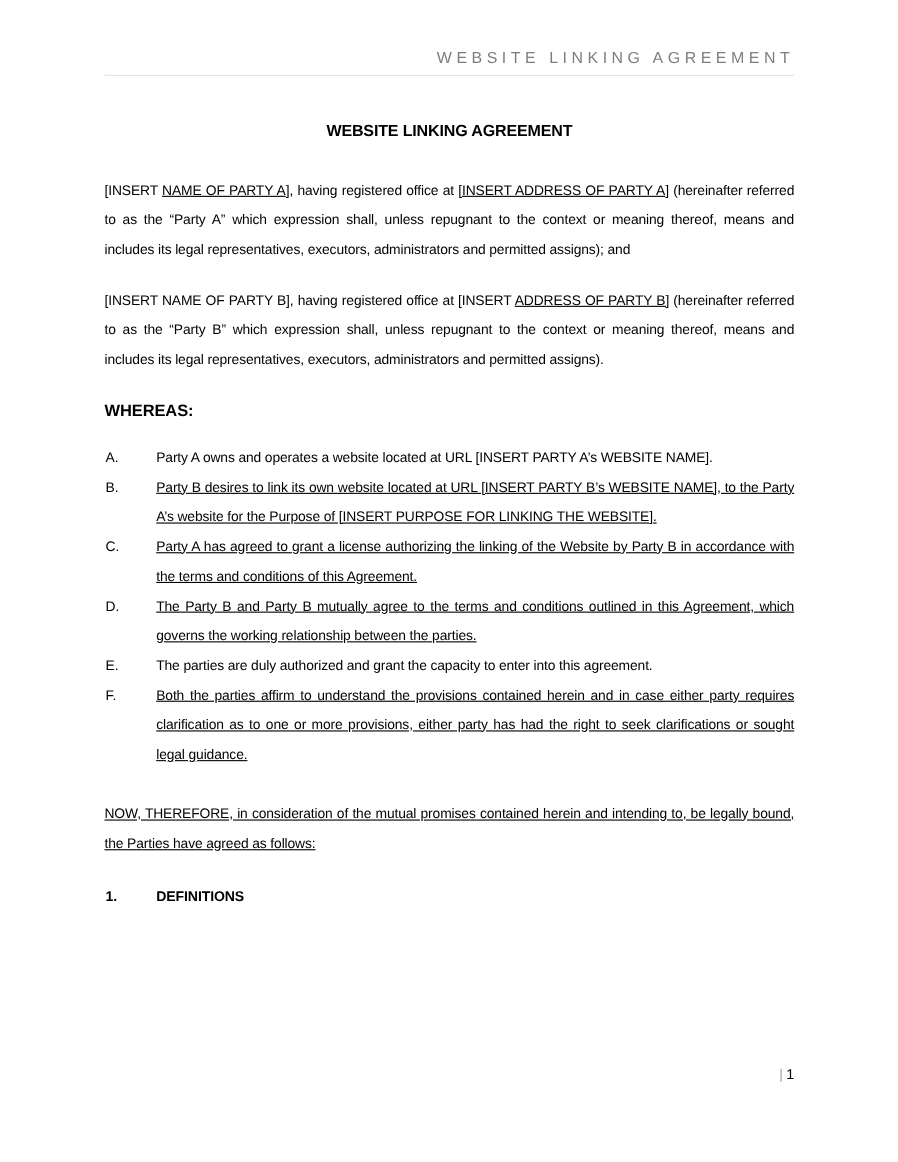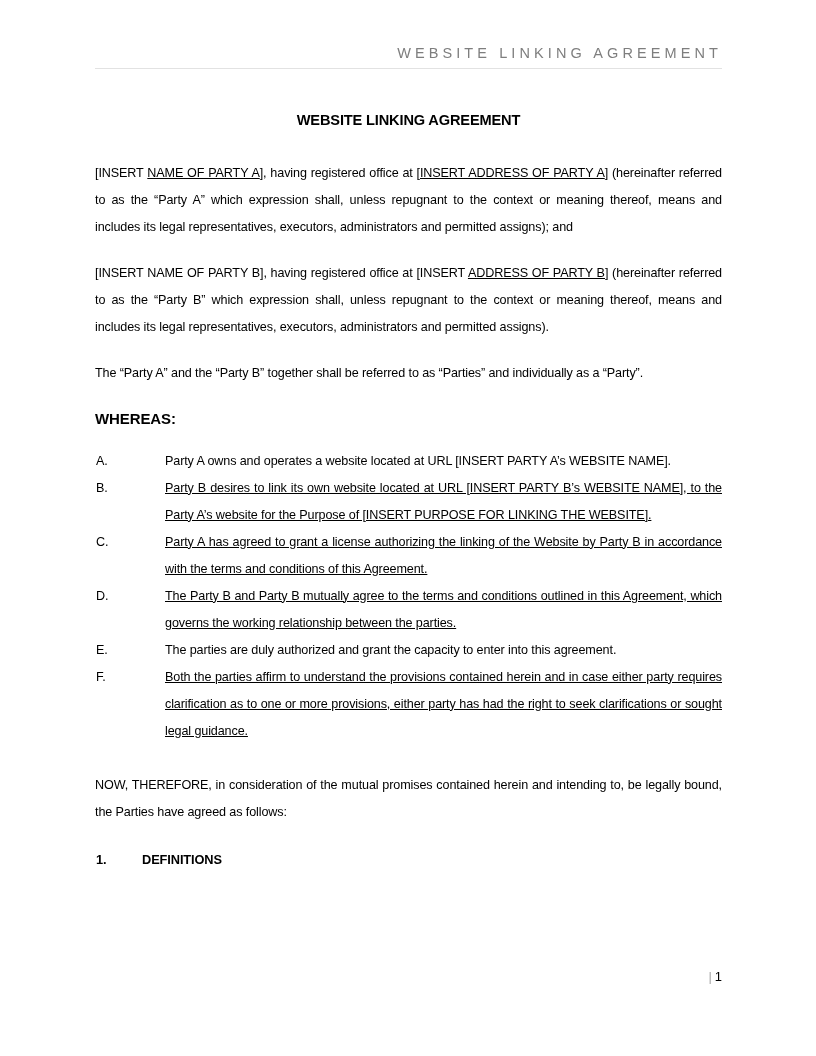--- a/index.html
+++ b/index.html
@@ -100,35 +100,36 @@
   }
   .lettered-item .marker {
     position: absolute;
     left: 1px;
     top: 0;
     width: 40px;
     font-size: 12.6px;
     line-height: 27px;
     text-align: left;
   }
-  .lettered-item .itext { display: block; margin-left: 23px; }
+  .lettered-item .itext { display: block; }
 
   
   .lettered-item.justify .itext {
     text-align: justify;
     text-align-last: left;
     text-decoration: underline;
   }
 
   .closing {
     margin: 27px 0 0 0;
     font-size: 12.6px;
     line-height: 27px;
     text-align: justify;
     letter-spacing: -0.12px;
+    text-decoration: underline;
   }
 
   .section-heading {
     position: relative;
     padding-left: 47px;
     margin-top: 20px;
     font-size: 12.8px;
     font-weight: bold;
     line-height: 27px;
     letter-spacing: -0.1px;
@@ -168,21 +169,20 @@
 
   <div class="doc-body">
 
     <div class="doc-title">WEBSITE LINKING AGREEMENT</div>
 
 
     <p class="para"><span>[INSERT </span><span class="u">NAME OF PARTY A</span><span>], having registered office at </span><span class="u">[INSERT ADDRESS OF PARTY A</span><span>] (hereinafter referred to as the “Party A” which expression shall, unless repugnant to the context or meaning thereof, means and includes its legal representatives, executors, administrators and permitted assigns); and</span></p>
 
     <p class="para"><span>[INSERT NAME OF PARTY B], having registered office at [INSERT </span><span class="u">ADDRESS OF PARTY B]</span><span> (hereinafter referred to as the “Party B” which expression shall, unless repugnant to the context or meaning thereof, means and includes its legal representatives, executors, administrators and permitted assigns).</span></p>
 
-    <p class="para tight">The “Party A” and the “Party B” together shall be referred to as “Parties” and individually as a “Party”.</p>
 
     <div class="whereas">WHEREAS:</div>
 
     <ol class="lettered-list">
 
       <li class="lettered-item">
         <span class="marker">A.</span>
         <span class="itext">Party A owns and operates a website located at URL [INSERT PARTY A’s WEBSITE NAME].</span>
       </li>
 

